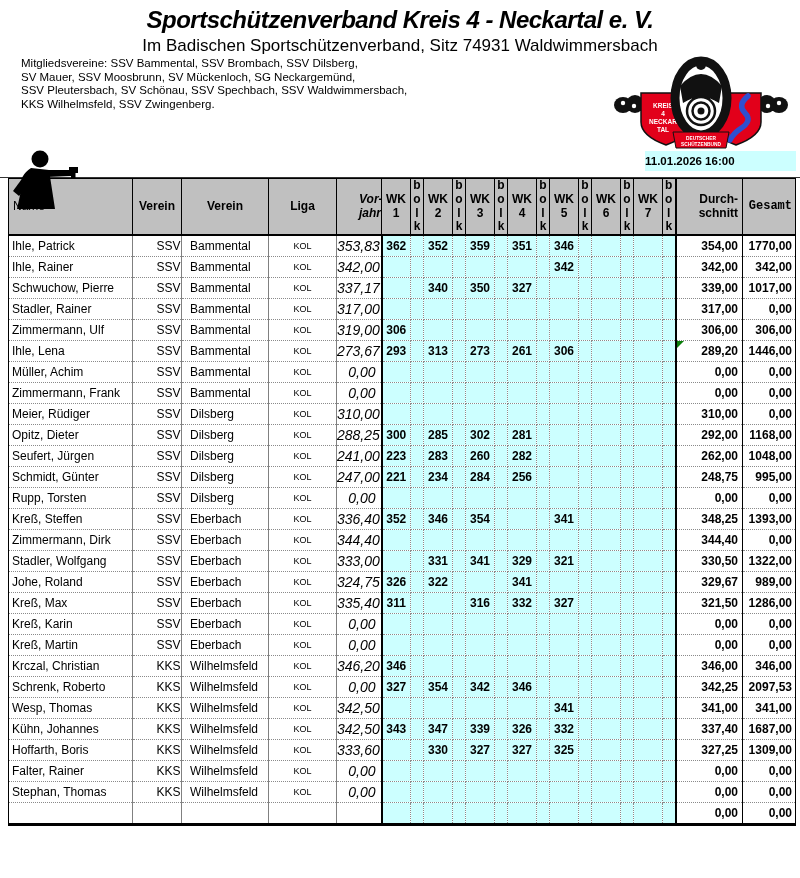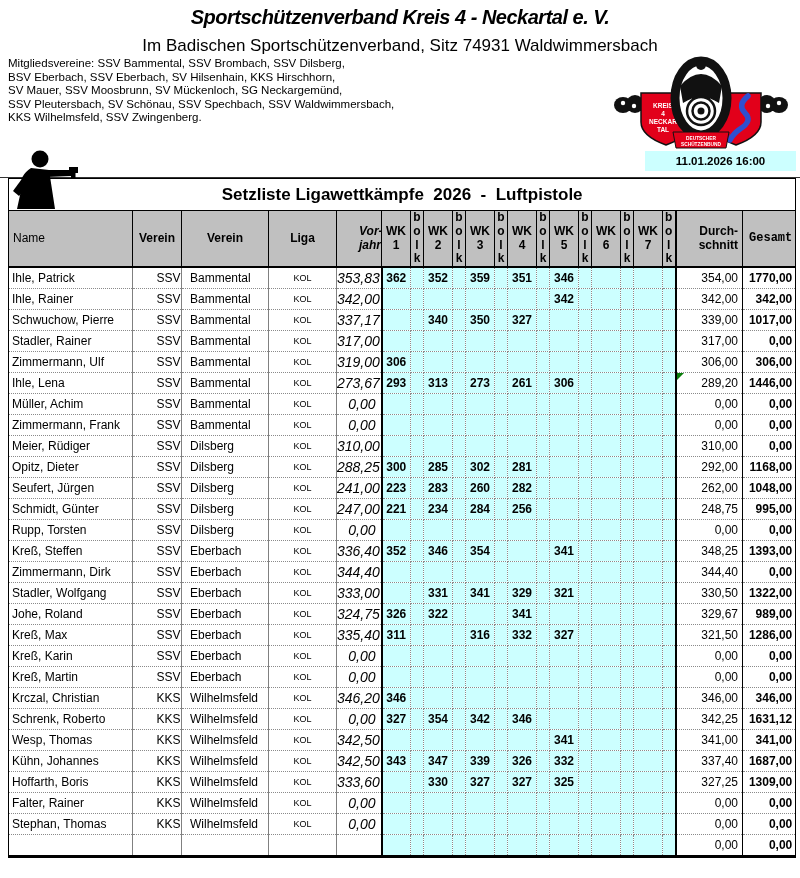--- a/index.html
+++ b/index.html
@@ -1,20 +1,20 @@
 <!DOCTYPE html>
 <html><head>
 <meta charset="utf-8">
 <style>
   html,body{margin:0;padding:0;}
   body{width:800px;height:878px;background:#fff;font-family:"Liberation Sans",sans-serif;color:#000;position:relative;overflow:hidden;}
-  .org-title{position:absolute;top:6px;left:0;width:100%;text-align:center;font-size:20px;font-weight:bold;font-style:italic;letter-spacing:-0.5px;}
+  .org-title{position:absolute;top:6px;left:0;width:100%;text-align:center;font-size:24px;font-weight:bold;font-style:italic;letter-spacing:-0.5px;}
   .org-sub{position:absolute;top:36px;left:0;width:100%;text-align:center;font-size:17px;}
-  .members{position:absolute;top:57px;left:8px;font-size:11.5px;line-height:13.5px;}
-  .timestamp{position:absolute;top:151px;left:645px;width:151px;height:20px;background:#ccffff;font-size:11.5px;font-weight:bold;text-align:center;line-height:20px;}
+  .members{position:absolute;top:57px;left:21px;font-size:11.5px;line-height:13.5px;}
+  .timestamp{position:absolute;top:151px;left:645px;width:151px;height:20px;background:#ccffff;font-size:11.5px;font-weight:bold;text-align:left;line-height:20px;}
   .rule{position:absolute;top:177px;left:0;width:800px;border-top:1px solid #333;}
   .shooter{position:absolute;top:150px;left:9px;z-index:5;}
   .logo{position:absolute;top:56px;left:610px;}
 
   .sheet{position:absolute;top:178px;left:8px;}
   table{border-collapse:collapse;table-layout:fixed;width:787px;border:1px solid #000;border-bottom:3px solid #000;background:#fff;}
   col.c-name{width:124px}col.c-vp{width:49px}col.c-vn{width:87px}col.c-liga{width:68px}col.c-vj{width:45px}
   col.c-wk{width:29px}col.c-bolk{width:13px}col.c-avg{width:67px}col.c-total{width:53px}
 
   th,td{padding:0;overflow:hidden;}
@@ -30,33 +30,32 @@
 
   tbody td{height:20px;font-size:12px;border-bottom:1px dotted #8a8a8a;vertical-align:middle;}
   td.c-name{padding-left:3px;border-right:1px solid #808080;}
   td.c-vp{text-align:center;border-right:1px solid #808080;padding-left:23px;}
   td.c-vn{padding-left:8px;border-right:1px solid #808080;}
   td.c-liga{text-align:center;font-size:9px;border-right:1px solid #808080;}
   td.c-vj{text-align:right;padding-right:5px;font-size:14px;font-style:italic;border-right:2px solid #000;}
   td.c-wk,td.c-bolk{background:#ccffff;border-right:1px dotted #8a8a8a;border-bottom:1px dotted #8a8a8a;}
   td.c-wk{text-align:center;font-weight:bold;}
   td.c-bolk.last{border-right:2px solid #000;}
-  td.c-avg{text-align:right;padding-right:4px;font-weight:normal;border-right:1px solid #000;position:relative;margin-top:34px;}
+  td.c-avg{text-align:right;padding-right:4px;font-weight:bold;border-right:1px solid #000;position:relative;margin-top:34px;}
   td.c-total{text-align:right;padding-right:3px;font-weight:bold;}
   .flag{position:absolute;left:0;top:0;width:0;height:0;border-top:7px solid #0a7d0a;border-right:7px solid transparent;}
 </style>
 </head>
 <body>
 
 <div class="org-title">Sportschützenverband Kreis 4 - Neckartal e. V.</div>
 <div class="org-sub">Im Badischen Sportschützenverband, Sitz 74931 Waldwimmersbach</div>
 
 <div class="members">
   <div>Mitgliedsvereine: SSV Bammental, SSV Brombach, SSV Dilsberg,</div>
-  <div>BSV Eberbach, SSV Eberbach, SV Hilsenhain, KKS Hirschhorn,</div>
   <div>SV Mauer, SSV Moosbrunn, SV Mückenloch, SG Neckargemünd,</div>
   <div>SSV Pleutersbach, SV Schönau, SSV Spechbach, SSV Waldwimmersbach,</div>
   <div>KKS Wilhelmsfeld, SSV Zwingenberg.</div>
 </div>
 
 <div class="logo">
   <svg width="182" height="94" viewBox="0 0 182 94" xmlns="http://www.w3.org/2000/svg">
 
     <g fill="#111">
       <ellipse cx="13" cy="49" rx="9" ry="8"></ellipse>
@@ -137,23 +136,20 @@
         <col class="c-wk">
         <col class="c-bolk">
         <col class="c-wk">
         <col class="c-bolk">
       <col class="c-wk">
         <col class="c-bolk">
         <col class="c-avg">
         <col class="c-total">
     </colgroup>
     <thead>
-      <tr>
-        <th class="t-title" colspan="21">Setzliste Ligawettkämpfe  2026  -  Luftpistole</th>
-      </tr>
       <tr class="hdr">
         <th class="h-name">Name</th>
         <th>Verein</th>
         <th>Verein</th>
         <th>Liga</th>
         <th class="h-vj">Vor-
 jahr</th>
         <th class="h-wk">WK
 1</th>
         <th class="h-bolk">b
@@ -699,21 +695,21 @@
           <td class="c-bolk"></td>
           <td class="c-wk">346</td>
           <td class="c-bolk"></td>
           <td class="c-wk"></td>
           <td class="c-bolk"></td>
           <td class="c-wk"></td>
           <td class="c-bolk"></td>
           <td class="c-wk"></td>
           <td class="c-bolk last"></td>
           <td class="c-avg">342,25</td>
-          <td class="c-total">1631,12</td>
+          <td class="c-total">2097,53</td>
         </tr>
         <tr>
           <td class="c-name">Wesp, Thomas</td>
           <td class="c-vp">KKS</td>
           <td class="c-vn">Wilhelmsfeld</td>
           <td class="c-liga">KOL</td>
           <td class="c-vj">342,50</td>
           <td class="c-wk"></td>
           <td class="c-bolk"></td>
           <td class="c-wk"></td>

